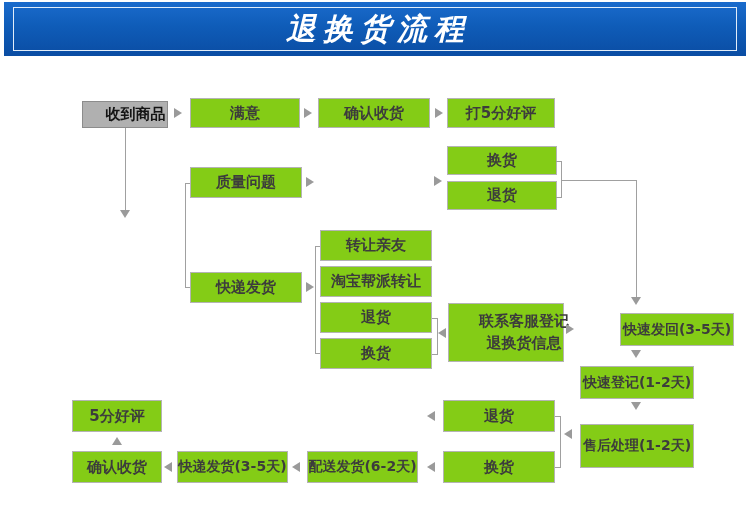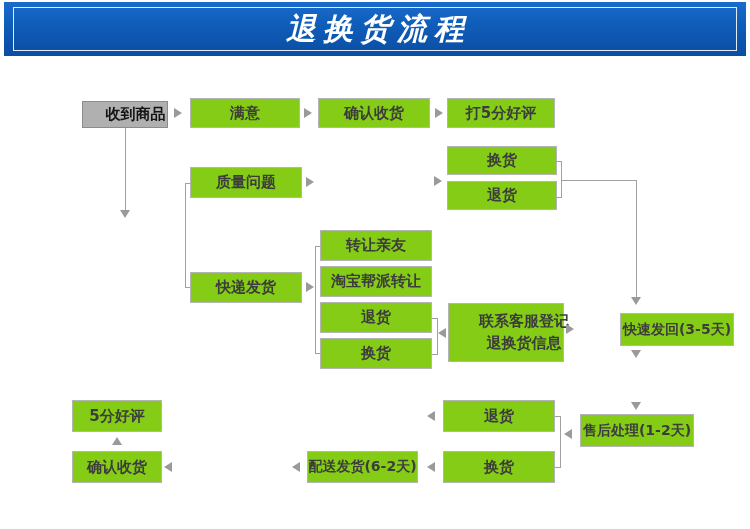--- a/index.html
+++ b/index.html
@@ -88,33 +88,35 @@
   <div class="arr l" style="left:438px;top:328px;"></div>
 
   <div class="box two-line" style="left:448px;top:303px;width:116px;height:59px;padding-left:36px;">
     <span>联系客服登记</span>
     <span>退换货信息</span>
   </div>
   <div class="arr r" style="left:566px;top:324px;"></div>
 
   <div class="box small" style="left:580px;top:313px;width:114px;height:33px;margin-left:40px;">快速发回(3-5天)</div>
   <div class="arr d" style="left:631px;top:350px;"></div>
+  <div class="box small" style="left:580px;top:366px;width:114px;height:33px;">快速登记(1-2天)</div>
   <div class="arr d" style="left:631px;top:402px;"></div>
-  <div class="box small" style="left:580px;top:414px;width:114px;height:33px;">售后处理(1-2天)</div>
+  <div class="box small" style="left:580px;top:424px;width:114px;height:44px;">售后处理(1-2天)</div>
   <div class="arr l" style="left:564px;top:429px;"></div>
 
   <div class="vline" style="left:560px;top:416px;height:52px;"></div>
   <div class="hline" style="left:555px;top:416px;width:6px;"></div>
   <div class="hline" style="left:555px;top:467px;width:6px;"></div>
 
   <div class="box" style="left:443px;top:400px;width:112px;height:32px;">退货</div>
   <div class="arr l" style="left:427px;top:411px;"></div>
 
   <div class="box" style="left:443px;top:451px;width:112px;height:32px;">换货</div>
   <div class="arr l" style="left:427px;top:462px;"></div>
   <div class="box small" style="left:307px;top:451px;width:111px;height:32px;">配送发货(6-2天)</div>
   <div class="arr l" style="left:292px;top:462px;"></div>
+  <div class="box small" style="left:177px;top:451px;width:111px;height:32px;">快递发货(3-5天)</div>
   <div class="arr l" style="left:164px;top:462px;"></div>
   <div class="box" style="left:72px;top:451px;width:90px;height:32px;">确认收货</div>
   <div class="arr u" style="left:112px;top:437px;"></div>
   <div class="box" style="left:72px;top:400px;width:90px;height:32px;">5分好评</div>
 
 </div>
 
 </body></html>

